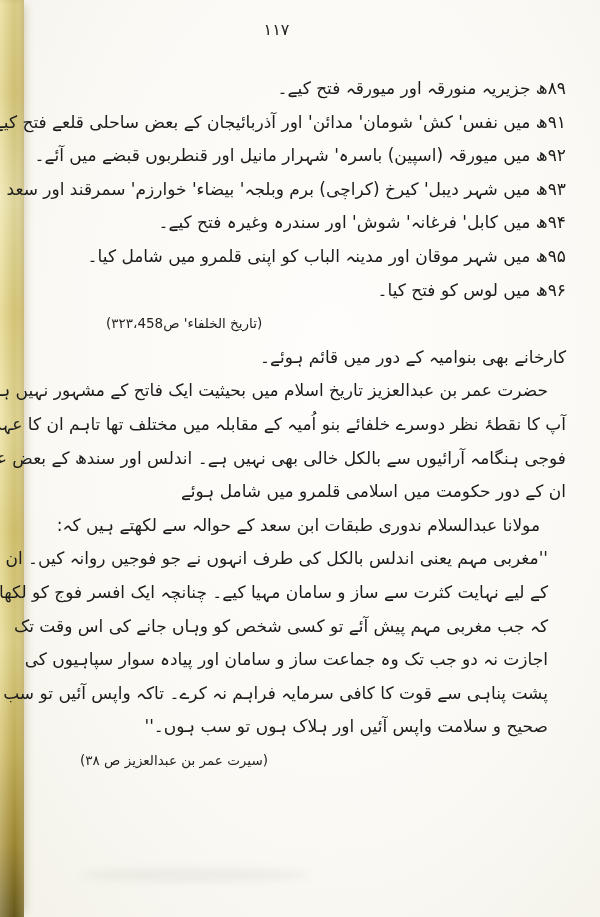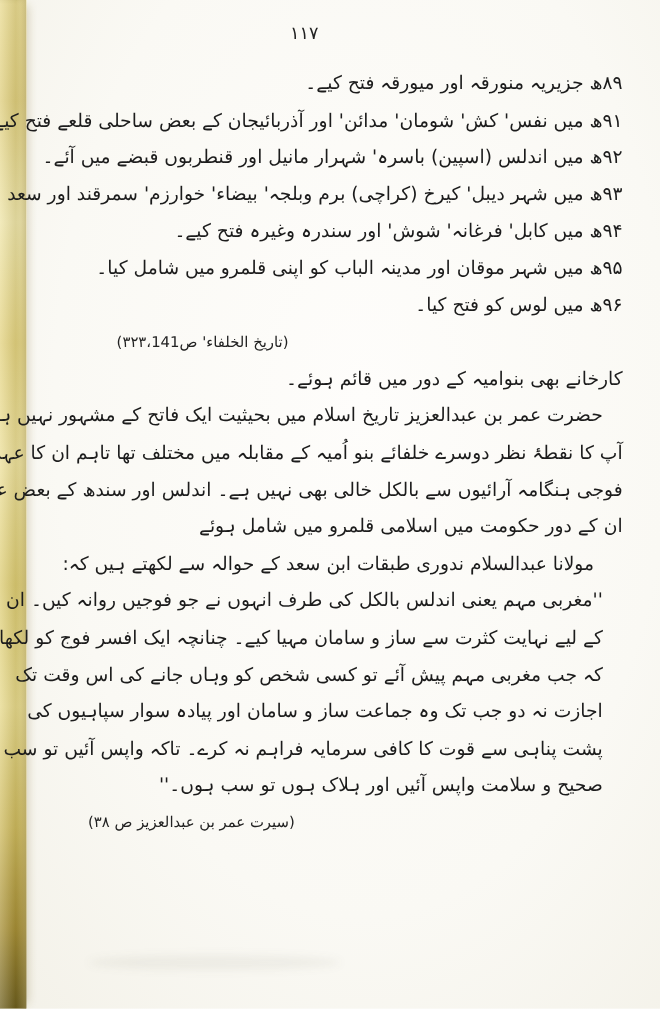--- a/index.html
+++ b/index.html
@@ -24,21 +24,21 @@
   }
   .page-shadow-bottom{
     position:absolute;left:80px;top:868px;width:230px;height:14px;
     background:rgba(60,60,55,.06);border-radius:50%;filter:blur(4px);
   }
   .page-number{
     position:absolute;top:20px;left:0;width:553px;text-align:center;
     font-size:16px;letter-spacing:2px;color:#222;
   }
   .text-block{
-    position:absolute;top:60px;left:58px;right:34px;
+    position:absolute;top:72px;left:58px;right:34px;
     direction:rtl;text-align:right;
     font-size:17px;
   }
   .ln{line-height:33.6px;white-space:nowrap;}
   .full{text-align:justify;text-align-last:justify;}
   .pr1{padding-right:18px;}   
   .pr2{padding-right:26px;}
   .cite{
     text-align:left;text-align-last:left;direction:rtl;
     font-size:13.5px;line-height:33.6px;color:#222;
@@ -51,27 +51,27 @@
 
 <div class="binding-strip"></div>
 <div class="page-shadow-bottom"></div>
 
 <div class="page-number">۱۱۷</div>
 
 <div class="text-block">
 
   <div class="ln">۸۹ھ جزیریہ منورقہ اور میورقہ فتح کیے۔</div>
   <div class="ln full">۹۱ھ میں نفس' کش' شومان' مدائن' اور آذربائیجان کے بعض ساحلی قلعے فتح کیے۔</div>
-  <div class="ln">۹۲ھ میں اندلس (اسپین) باسرہ' شہرار مانیل اور قنطربوں قبضے میں آئے۔</div>
+  <div class="ln">۹۲ھ میں میورقہ (اسپین) باسرہ' شہرار مانیل اور قنطربوں قبضے میں آئے۔</div>
   <div class="ln full">۹۳ھ میں شہر دیبل' کیرخ (کراچی) برم وبلجہ' بیضاء' خوارزم' سمرقند اور سعد فتح</div>
   <div class="ln">۹۴ھ میں کابل' فرغانہ' شوش' اور سندرہ وغیرہ فتح کیے۔</div>
   <div class="ln">۹۵ھ میں شہر موقان اور مدینہ الباب کو اپنی قلمرو میں شامل کیا۔</div>
   <div class="ln">۹۶ھ میں لوس کو فتح کیا۔</div>
 
-  <div class="ln cite cite-1">(تاریخ الخلفاء' ص۳۲۳،141)</div>
+  <div class="ln cite cite-1">(تاریخ الخلفاء' ص۳۲۳،458)</div>
 
   <div class="ln">کارخانے بھی بنوامیہ کے دور میں قائم ہوئے۔</div>
 
   <div class="ln full pr1">حضرت عمر بن عبدالعزیز تاریخ اسلام میں بحیثیت ایک فاتح کے مشہور نہیں ہیں</div>
   <div class="ln full">آپ کا نقطۂ نظر دوسرے خلفائے بنو اُمیہ کے مقابلہ میں مختلف تھا تاہم ان کا عہد حکومت</div>
   <div class="ln full">فوجی ہنگامہ آرائیوں سے بالکل خالی بھی نہیں ہے۔ اندلس اور سندھ کے بعض علاقے</div>
   <div class="ln">ان کے دور حکومت میں اسلامی قلمرو میں شامل ہوئے</div>
 
   <div class="ln pr2">مولانا عبدالسلام ندوری طبقات ابن سعد کے حوالہ سے لکھتے ہیں کہ:</div>
 

